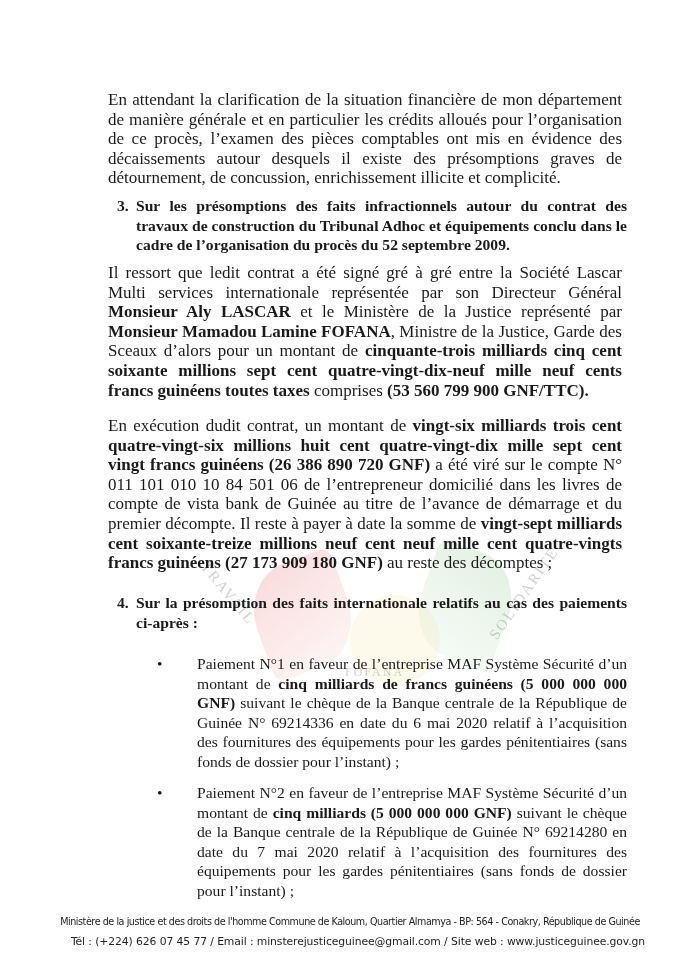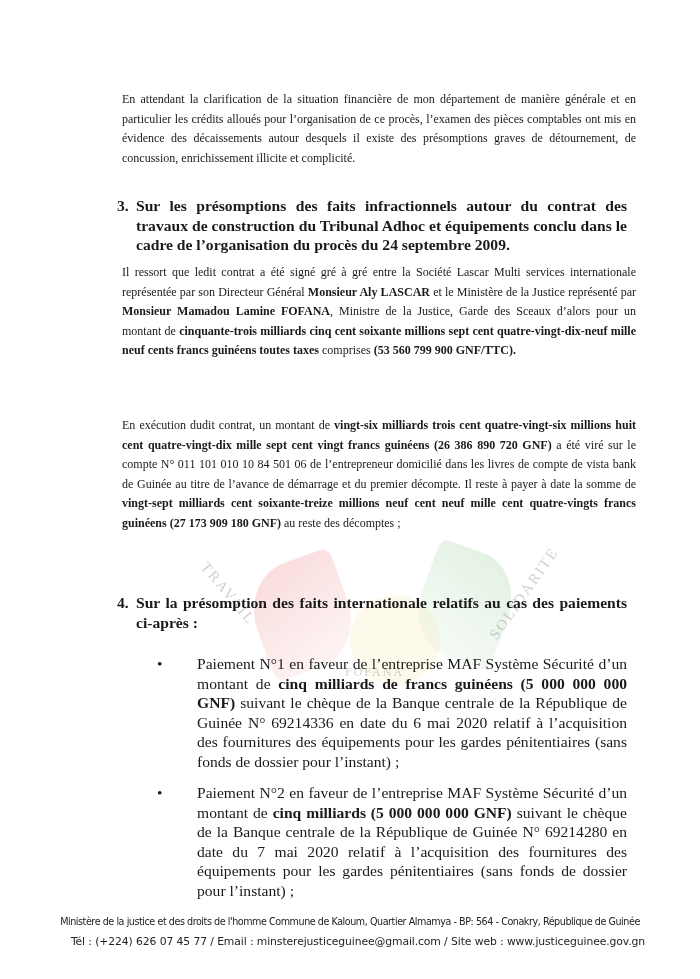--- a/index.html
+++ b/index.html
@@ -15,21 +15,21 @@
   .wm-yellow { position: absolute; left: 180px; top: 50px; width: 90px; height: 90px;
     background: rgba(240,220,120,0.15); border-radius: 50%; }
   .wm-green { position: absolute; left: 250px; top: 5px; width: 90px; height: 110px;
     background: linear-gradient(200deg, rgba(120,190,120,0.22), rgba(120,190,120,0.05));
     border-radius: 10% 50% 10% 50%; transform: rotate(20deg); }
   .wm-text { position: absolute; font-family: "Liberation Serif", serif; font-size: 15px; color: rgba(120,120,120,0.35); letter-spacing: 2px; }
   .wm-left { left: 20px; top: 40px; transform: rotate(50deg); }
   .wm-mid { left: 175px; top: 120px; font-size: 12px; }
   .wm-right { left: 300px; top: 40px; transform: rotate(-55deg); }
 
-  .para { position: absolute; left: 122px; width: 514px; font-size: 12px; line-height: 19.6px; text-align: justify; }
+  .para { position: absolute; left: 108px; width: 514px; font-size: 17px; line-height: 19.6px; text-align: justify; }
   .para b { font-weight: bold; }
   .heading { position: absolute; left: 117px; width: 510px; font-size: 15.6px; line-height: 19.6px; font-weight: bold; text-align: justify; }
   .heading .num { position: absolute; left: 0; }
   .heading .htext { display: block; margin-left: 19px; }
   .bullet { position: absolute; left: 157px; width: 470px; font-size: 15.6px; line-height: 19.6px; text-align: justify; }
   .bullet .dot { position: absolute; left: 0; top: 0; }
   .bullet .btext { display: block; margin-left: 40px; }
 
   .footer { position: absolute; left: 0; width: 700px; text-align: center; font-family: "DejaVu Sans", sans-serif; color: #222; }
   .footer-1 { top: 916px; font-size: 9.6px; letter-spacing: -0.45px; }
@@ -46,21 +46,21 @@
     <div class="wm-green"></div>
     <span class="wm-text wm-left">TRAVAIL</span>
     <span class="wm-text wm-mid">FOFANA</span>
     <span class="wm-text wm-right">SOLIDARITE</span>
   </div>
 
   <p class="para" style="top:90px; margin:0;">En attendant la clarification de la situation financière de mon département de manière générale et en particulier les crédits alloués pour l’organisation de ce procès, l’examen des pièces comptables ont mis en évidence des décaissements autour desquels il existe des présomptions graves de détournement, de concussion, enrichissement illicite et complicité.</p>
 
   <div class="heading" style="top:196px;">
     <span class="num">3.</span>
-    <span class="htext">Sur les présomptions des faits infractionnels autour du contrat des travaux de construction du Tribunal Adhoc et équipements conclu dans le cadre de l’organisation du procès du 24 septembre 2009.</span>
+    <span class="htext">Sur les présomptions des faits infractionnels autour du contrat des travaux de construction du Tribunal Adhoc et équipements conclu dans le cadre de l’organisation du procès du 52 septembre 2009.</span>
   </div>
 
   <p class="para" style="top:263px; margin:0;"><span>Il ressort que ledit contrat a été signé gré à gré entre la Société Lascar Multi services internationale représentée par son Directeur Général </span><b>Monsieur Aly LASCAR</b><span> et le Ministère de la Justice représenté par </span><b>Monsieur Mamadou Lamine FOFANA</b><span>, Ministre de la Justice, Garde des Sceaux d’alors pour un montant de </span><b>cinquante-trois milliards cinq cent soixante millions sept cent quatre-vingt-dix-neuf mille neuf cents francs guinéens toutes taxes</b><span> comprises </span><b>(53 560 799 900 GNF/TTC).</b></p>
 
   <p class="para" style="top:416px; margin:0;"><span>En exécution dudit contrat, un montant de </span><b>vingt-six milliards trois cent quatre-vingt-six millions huit cent quatre-vingt-dix mille sept cent vingt francs guinéens (26 386 890 720 GNF)</b><span> a été viré sur le compte N° 011 101 010 10 84 501 06 de l’entrepreneur domicilié dans les livres de compte de vista bank de Guinée au titre de l’avance de démarrage et du premier décompte. Il reste à payer à date la somme de </span><b>vingt-sept milliards cent soixante-treize millions neuf cent neuf mille cent quatre-vingts francs guinéens (27 173 909 180 GNF)</b><span> au reste des décomptes ;</span></p>
 
   <div class="heading" style="top:593px;">
     <span class="num">4.</span>
     <span class="htext">Sur la présomption des faits internationale relatifs au cas des paiements ci-après :</span>
   </div>

